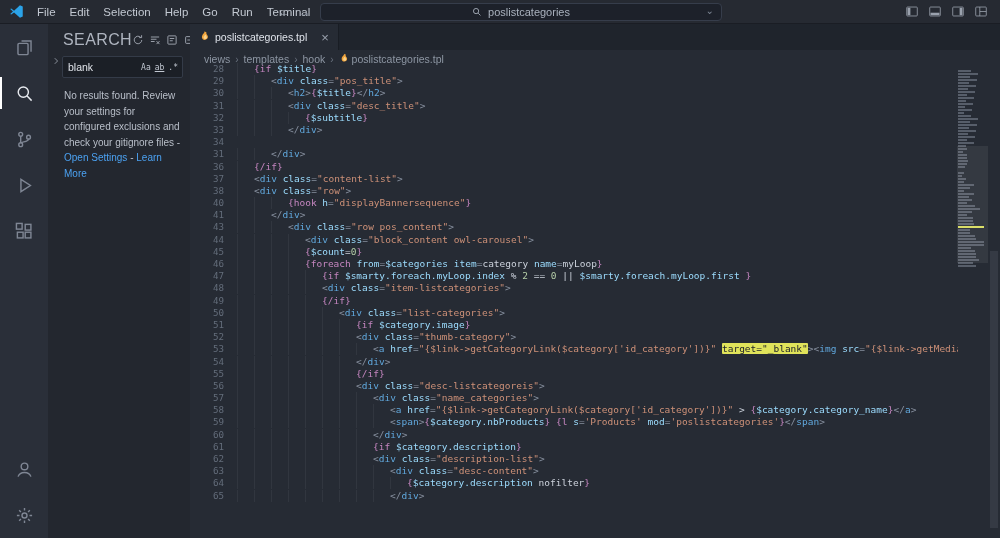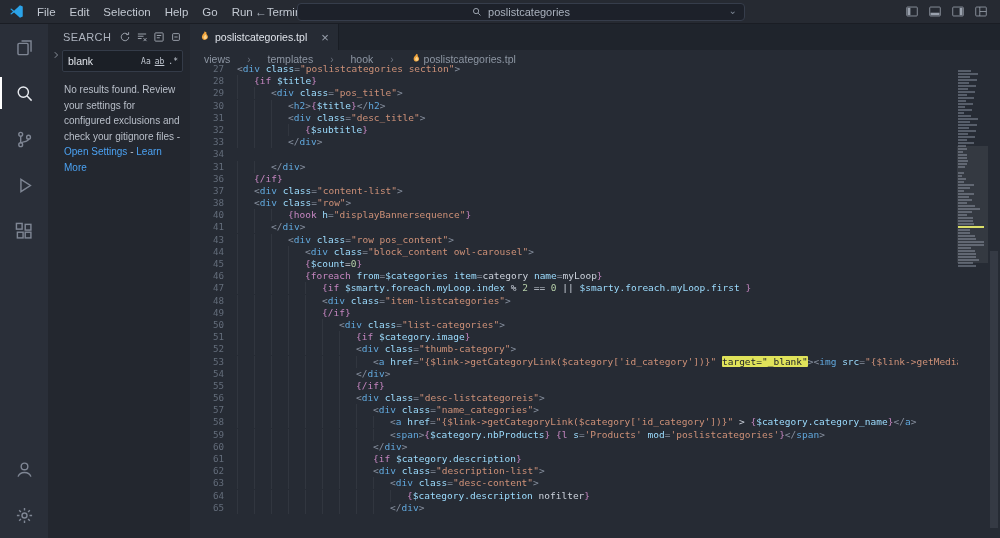--- a/index.html
+++ b/index.html
@@ -9,63 +9,63 @@
   
   .titlebar { height:24px; background:#262a32; border-bottom:1px solid #1a1d24;
               display:flex; align-items:center; position:relative; }
   .tb-logo { margin:0 6px 0 9px; display:flex; }
   .menu-bar { display:flex; align-items:center; }
   .menu-item { font-size:11.5px; color:#c3c9d2; padding:0 7px; cursor:default; }
   .tb-center { position:absolute; left:50%; transform:translateX(-50%);
                display:flex; align-items:center; gap:9px; }
   .nav-arrow { color:#a6adb8; font-size:12px; line-height:1; }
   .nav-arrow.dim { color:#6a7280; }
-  .cmd-center { width:448px; height:18px; background:#1d212a; border:1px solid #363d4b;
+  .cmd-center { width:402px; height:18px; background:#1d212a; border:1px solid #363d4b;
                 border-radius:4px; display:flex; align-items:center; justify-content:center;
                 gap:6px; color:#a9b1bd; font-size:11px; position:relative; }
   .cmd-chevron { position:absolute; right:7px; top:1px; color:#7d8694; font-size:10px; }
   .tb-right { margin-left:auto; display:flex; gap:9px; padding-right:12px; align-items:center; }
   .tb-right svg { display:block; }
 
   
   .main { display:flex; height:514px; }
 
   
   .activitybar { width:48px; background:#2a2f39; display:flex; flex-direction:column; align-items:center; }
   .ab-item { width:48px; height:46px; display:flex; align-items:center; justify-content:center; position:relative; }
   .ab-item svg { stroke:#7f8694; fill:none; stroke-width:1.2; }
   .ab-item.active svg { stroke:#e8ebf0; }
   .ab-item.active::before { content:''; position:absolute; left:0; top:7px; bottom:7px; width:2px; background:#fff; }
   .ab-bottom { margin-top:auto; }
 
   
   .sidebar { width:142px; background:#23272f; display:flex; flex-direction:column; min-width:0; }
   .sb-header { display:flex; align-items:center; padding:7px 8px 6px 15px; }
-  .sb-title { font-size:11px; letter-spacing:.4px; color:#aeb4bf; }
+  .sb-title { font-size:16px; letter-spacing:.4px; color:#aeb4bf; }
   .sb-actions { margin-left:auto; display:flex; gap:5px; align-items:center; }
   .sb-actions svg { stroke:#b0b6c1; fill:none; stroke-width:1.1; display:block; }
   .sb-search-row { display:flex; align-items:flex-start; padding:1px 7px 1px 1px; }
   .sb-chevron { width:13px; display:flex; justify-content:center; }
   .sb-chevron svg { stroke:#aab0bb; fill:none; stroke-width:1.2; }
   .sb-input-wrap { flex:1; min-width:0; display:flex; align-items:center; background:#1b1f26;
                    border:1px solid #343b48; height:22px; border-radius:2px; padding:0 2px 0 5px; }
   .sb-input { flex:1; min-width:0; background:transparent; border:none; outline:none;
               color:#e0e4ea; font-size:10.5px; font-family:"Liberation Sans",sans-serif; }
   .sb-toggle { font-size:8px; color:#c2c8d2; padding:0 2px; font-family:"DejaVu Sans Mono",monospace; }
   .sb-toggle.ww { text-decoration:underline; }
   .sb-message { padding:9px 9px 0 16px; color:#b9bfc9; font-size:10px; line-height:1.55; }
   .sb-link { color:#4ba1f1; cursor:pointer; }
 
   
   .editor { flex:1; display:flex; flex-direction:column; background:#262b34; min-width:0; }
   .tabbar { height:26px; background:#1f242c; display:flex; flex:0 0 26px; }
   .tab { display:flex; align-items:center; gap:5px; padding:0 9px; background:#262b34;
          color:#dfe3ea; font-size:10.5px; border-right:1px solid #191d24; }
   .tab-close { color:#9aa1ad; font-size:13px; margin-left:9px; line-height:1; }
-  .breadcrumbs { height:18px; flex:0 0 18px; display:flex; align-items:center; gap:17px;
+  .breadcrumbs { height:18px; flex:0 0 18px; display:flex; align-items:center; gap:5px;
                  padding-left:14px; font-size:10.5px; color:#8d96a3; }
   .bc-sep { color:#68707d; font-size:10px; }
   .bc-item { display:flex; align-items:center; gap:3px; }
 
   
   .code-area { flex:1; display:flex; min-height:0; position:relative; }
   .code-scroll { flex:1; min-width:0; overflow:hidden; margin-top:-5px; }
   .code-line { height:12.2px; line-height:12.2px; white-space:pre; overflow:hidden;
                font-family:"DejaVu Sans Mono",monospace; font-size:9.5px; display:flex; }
   .ln { flex:0 0 34px; width:34px; text-align:right; color:#636c7a; margin-right:13px; font-size:9.2px; }
@@ -277,21 +277,20 @@
         <span class="bc-item">
           <span><svg width="10" height="10" viewBox="0 0 16 16">
               <path fill="#f0a43c" d="M8 1c.5 2.5-2 3.5-3 5.5C3.8 8.9 4 11 5.5 12.6A4.6 4.6 0 0 0 13 9.4c0-1.9-1.2-2.9-2-4.4-.5-1-.6-2-.3-3C9.5 2.3 8.6 1.6 8 1z"></path>
               <path fill="#fbd38b" d="M8.2 6.4c.3 1.2-1 1.8-1.4 2.8-.4 1 0 2 .8 2.8a2.5 2.5 0 0 0 4-1.7c0-1-.6-1.5-1-2.3-.3-.5-.4-1-.3-1.6-.8-.3-1.6-.2-2.1 0z"></path>
             </svg></span>
           <span>poslistcategories.tpl</span>
         </span>
       </div>
     <div class="code-area">
       <div class="code-scroll">
-          <div class="code-line"><span class="ln">27</span><span class="lc"><span class="tok-p">&lt;</span><span class="tok-t">div</span><span class="tok-d"> </span><span class="tok-a">class</span><span class="tok-p">=</span><span class="tok-s">"poslistcategories section"</span><span class="tok-p">&gt;</span></span></div>
           <div class="code-line"><span class="ln">28</span><span class="lc"><span class="ind"></span><span class="tok-k">{if</span><span class="tok-d"> </span><span class="tok-v">$title</span><span class="tok-k">}</span></span></div>
           <div class="code-line"><span class="ln">29</span><span class="lc"><span class="ind"></span><span class="ind"></span><span class="tok-p">&lt;</span><span class="tok-t">div</span><span class="tok-d"> </span><span class="tok-a">class</span><span class="tok-p">=</span><span class="tok-s">"pos_title"</span><span class="tok-p">&gt;</span></span></div>
           <div class="code-line"><span class="ln">30</span><span class="lc"><span class="ind"></span><span class="ind"></span><span class="ind"></span><span class="tok-p">&lt;</span><span class="tok-t">h2</span><span class="tok-p">&gt;</span><span class="tok-k">{</span><span class="tok-v">$title</span><span class="tok-k">}</span><span class="tok-p">&lt;/</span><span class="tok-t">h2</span><span class="tok-p">&gt;</span></span></div>
           <div class="code-line"><span class="ln">31</span><span class="lc"><span class="ind"></span><span class="ind"></span><span class="ind"></span><span class="tok-p">&lt;</span><span class="tok-t">div</span><span class="tok-d"> </span><span class="tok-a">class</span><span class="tok-p">=</span><span class="tok-s">"desc_title"</span><span class="tok-p">&gt;</span></span></div>
           <div class="code-line"><span class="ln">32</span><span class="lc"><span class="ind"></span><span class="ind"></span><span class="ind"></span><span class="ind"></span><span class="tok-k">{</span><span class="tok-v">$subtitle</span><span class="tok-k">}</span></span></div>
           <div class="code-line"><span class="ln">33</span><span class="lc"><span class="ind"></span><span class="ind"></span><span class="ind"></span><span class="tok-p">&lt;/</span><span class="tok-t">div</span><span class="tok-p">&gt;</span></span></div>
           <div class="code-line"><span class="ln">34</span><span class="lc"></span></div>
           <div class="code-line"><span class="ln">31</span><span class="lc"><span class="ind"></span><span class="ind"></span><span class="tok-p">&lt;/</span><span class="tok-t">div</span><span class="tok-p">&gt;</span></span></div>
           <div class="code-line"><span class="ln">36</span><span class="lc"><span class="ind"></span><span class="tok-k">{/if}</span></span></div>
           <div class="code-line"><span class="ln">37</span><span class="lc"><span class="ind"></span><span class="tok-p">&lt;</span><span class="tok-t">div</span><span class="tok-d"> </span><span class="tok-a">class</span><span class="tok-p">=</span><span class="tok-s">"content-list"</span><span class="tok-p">&gt;</span></span></div>

